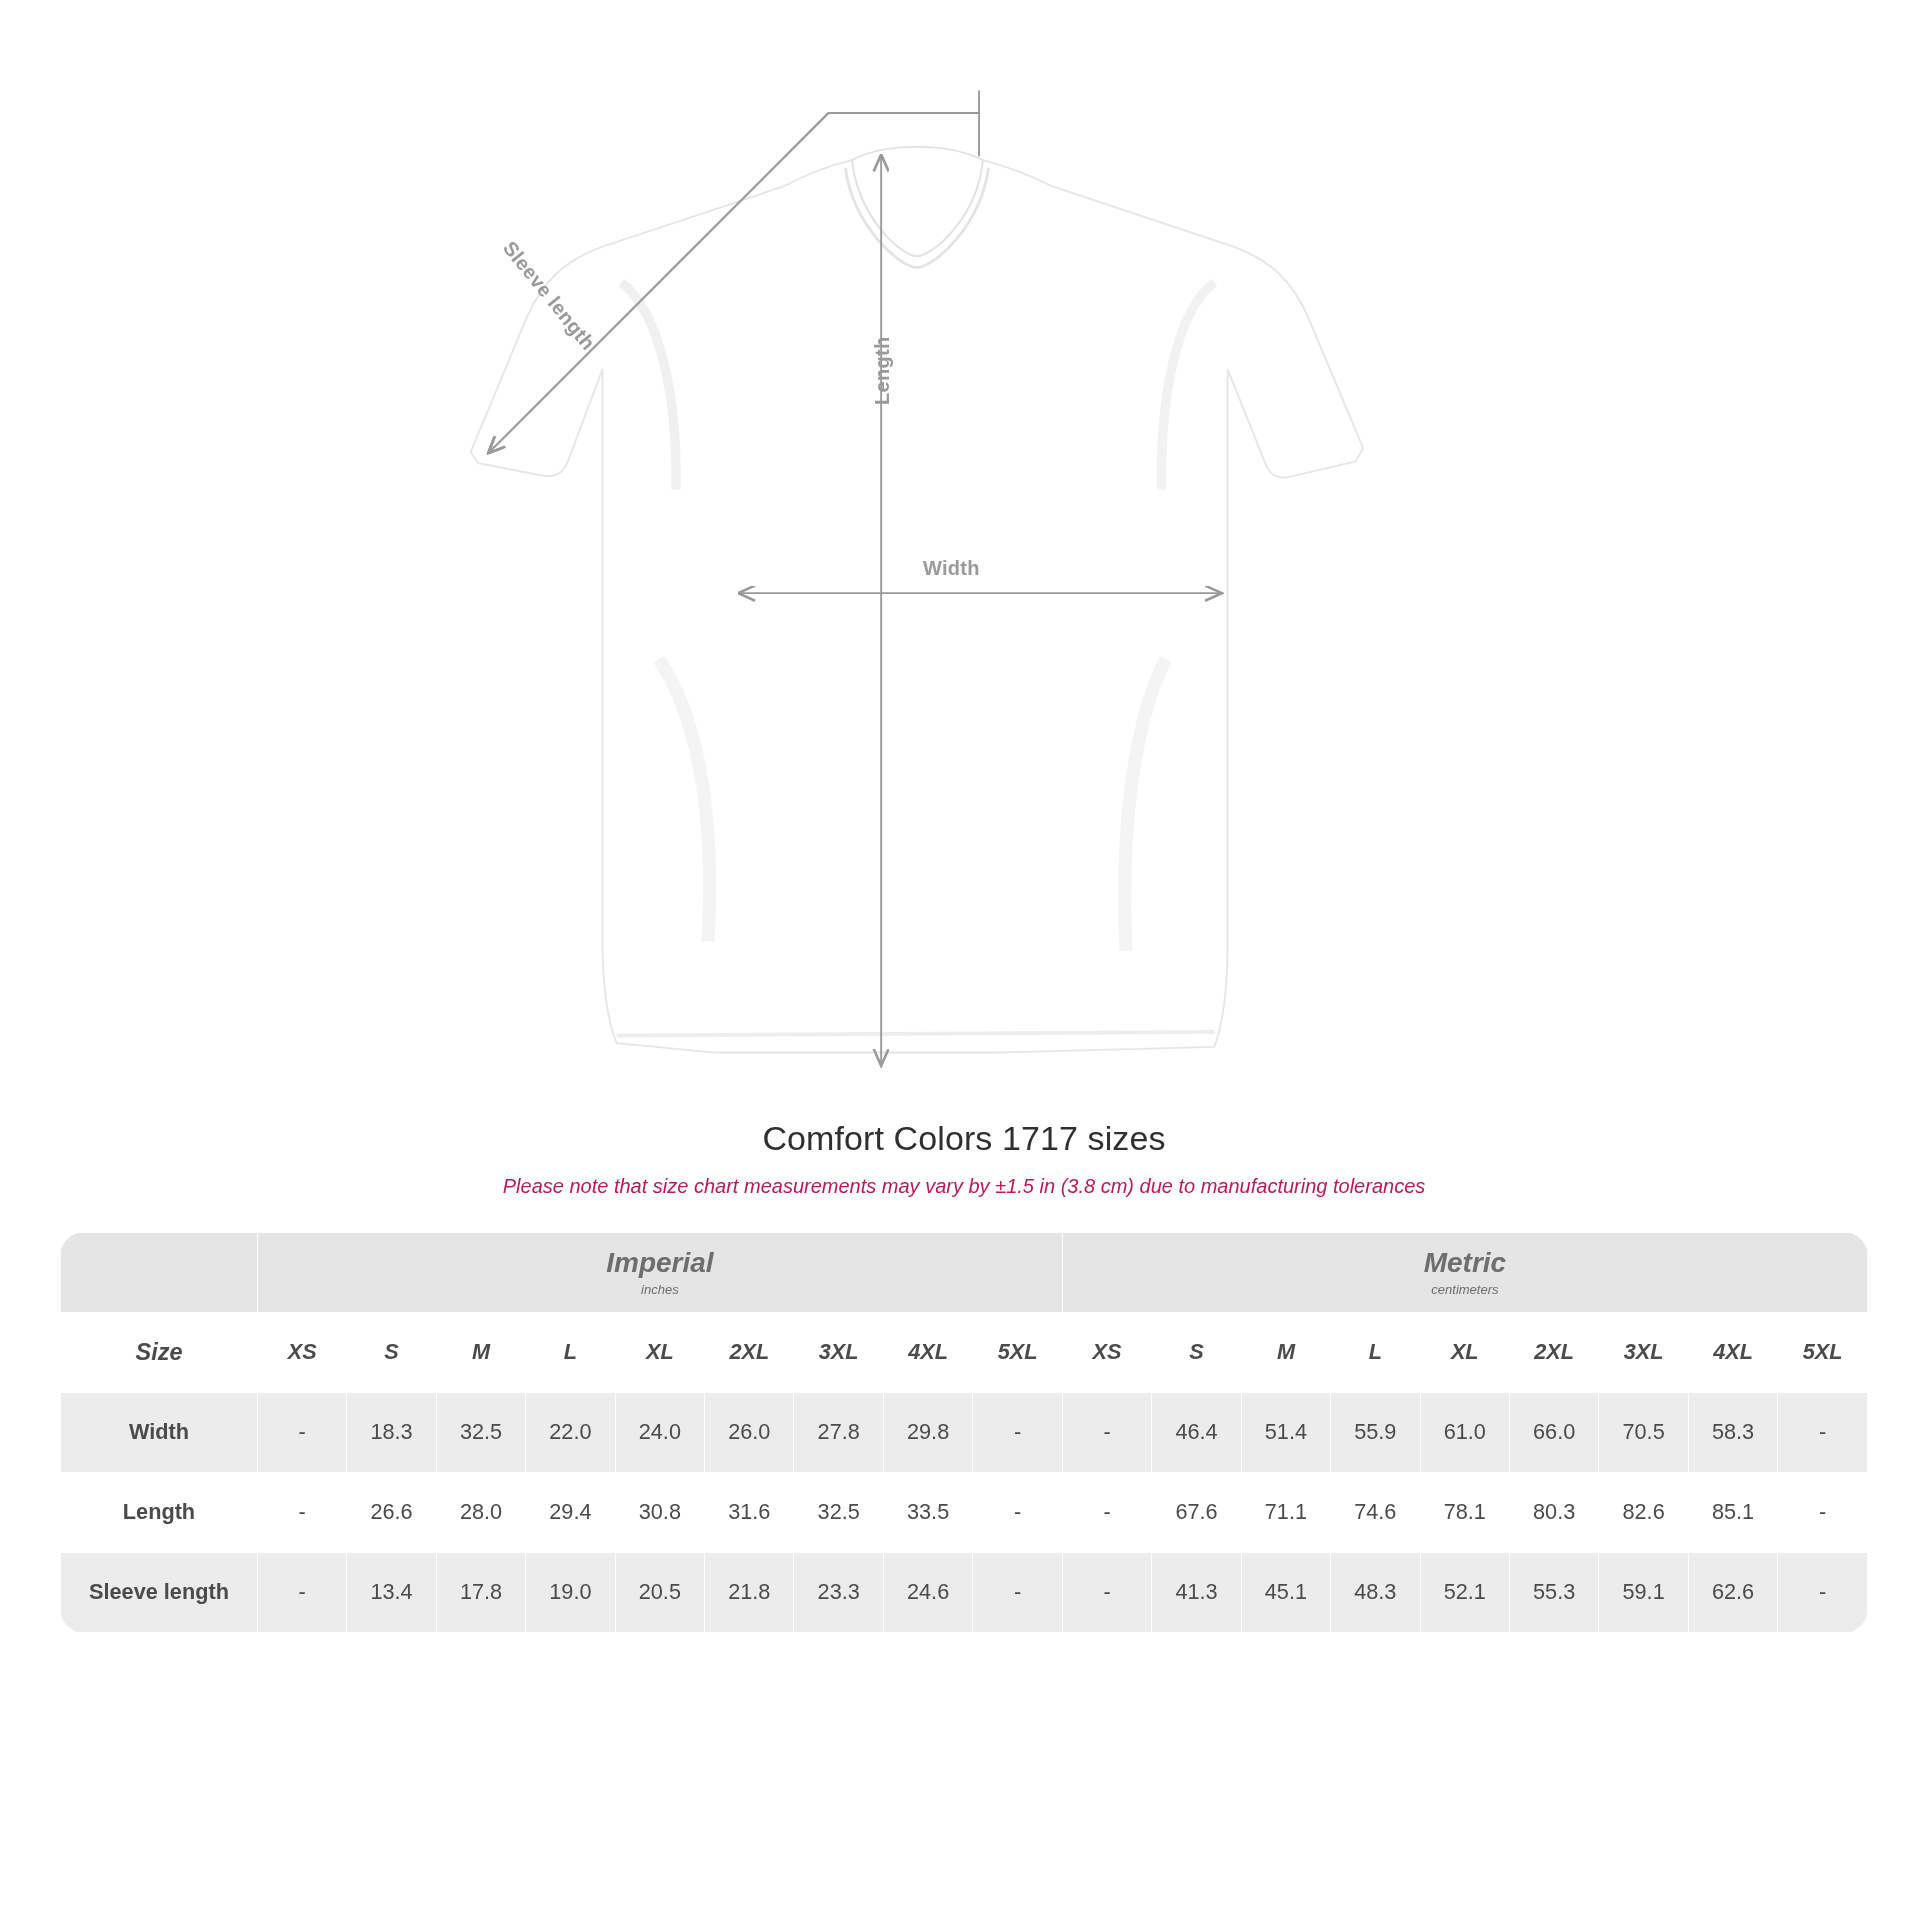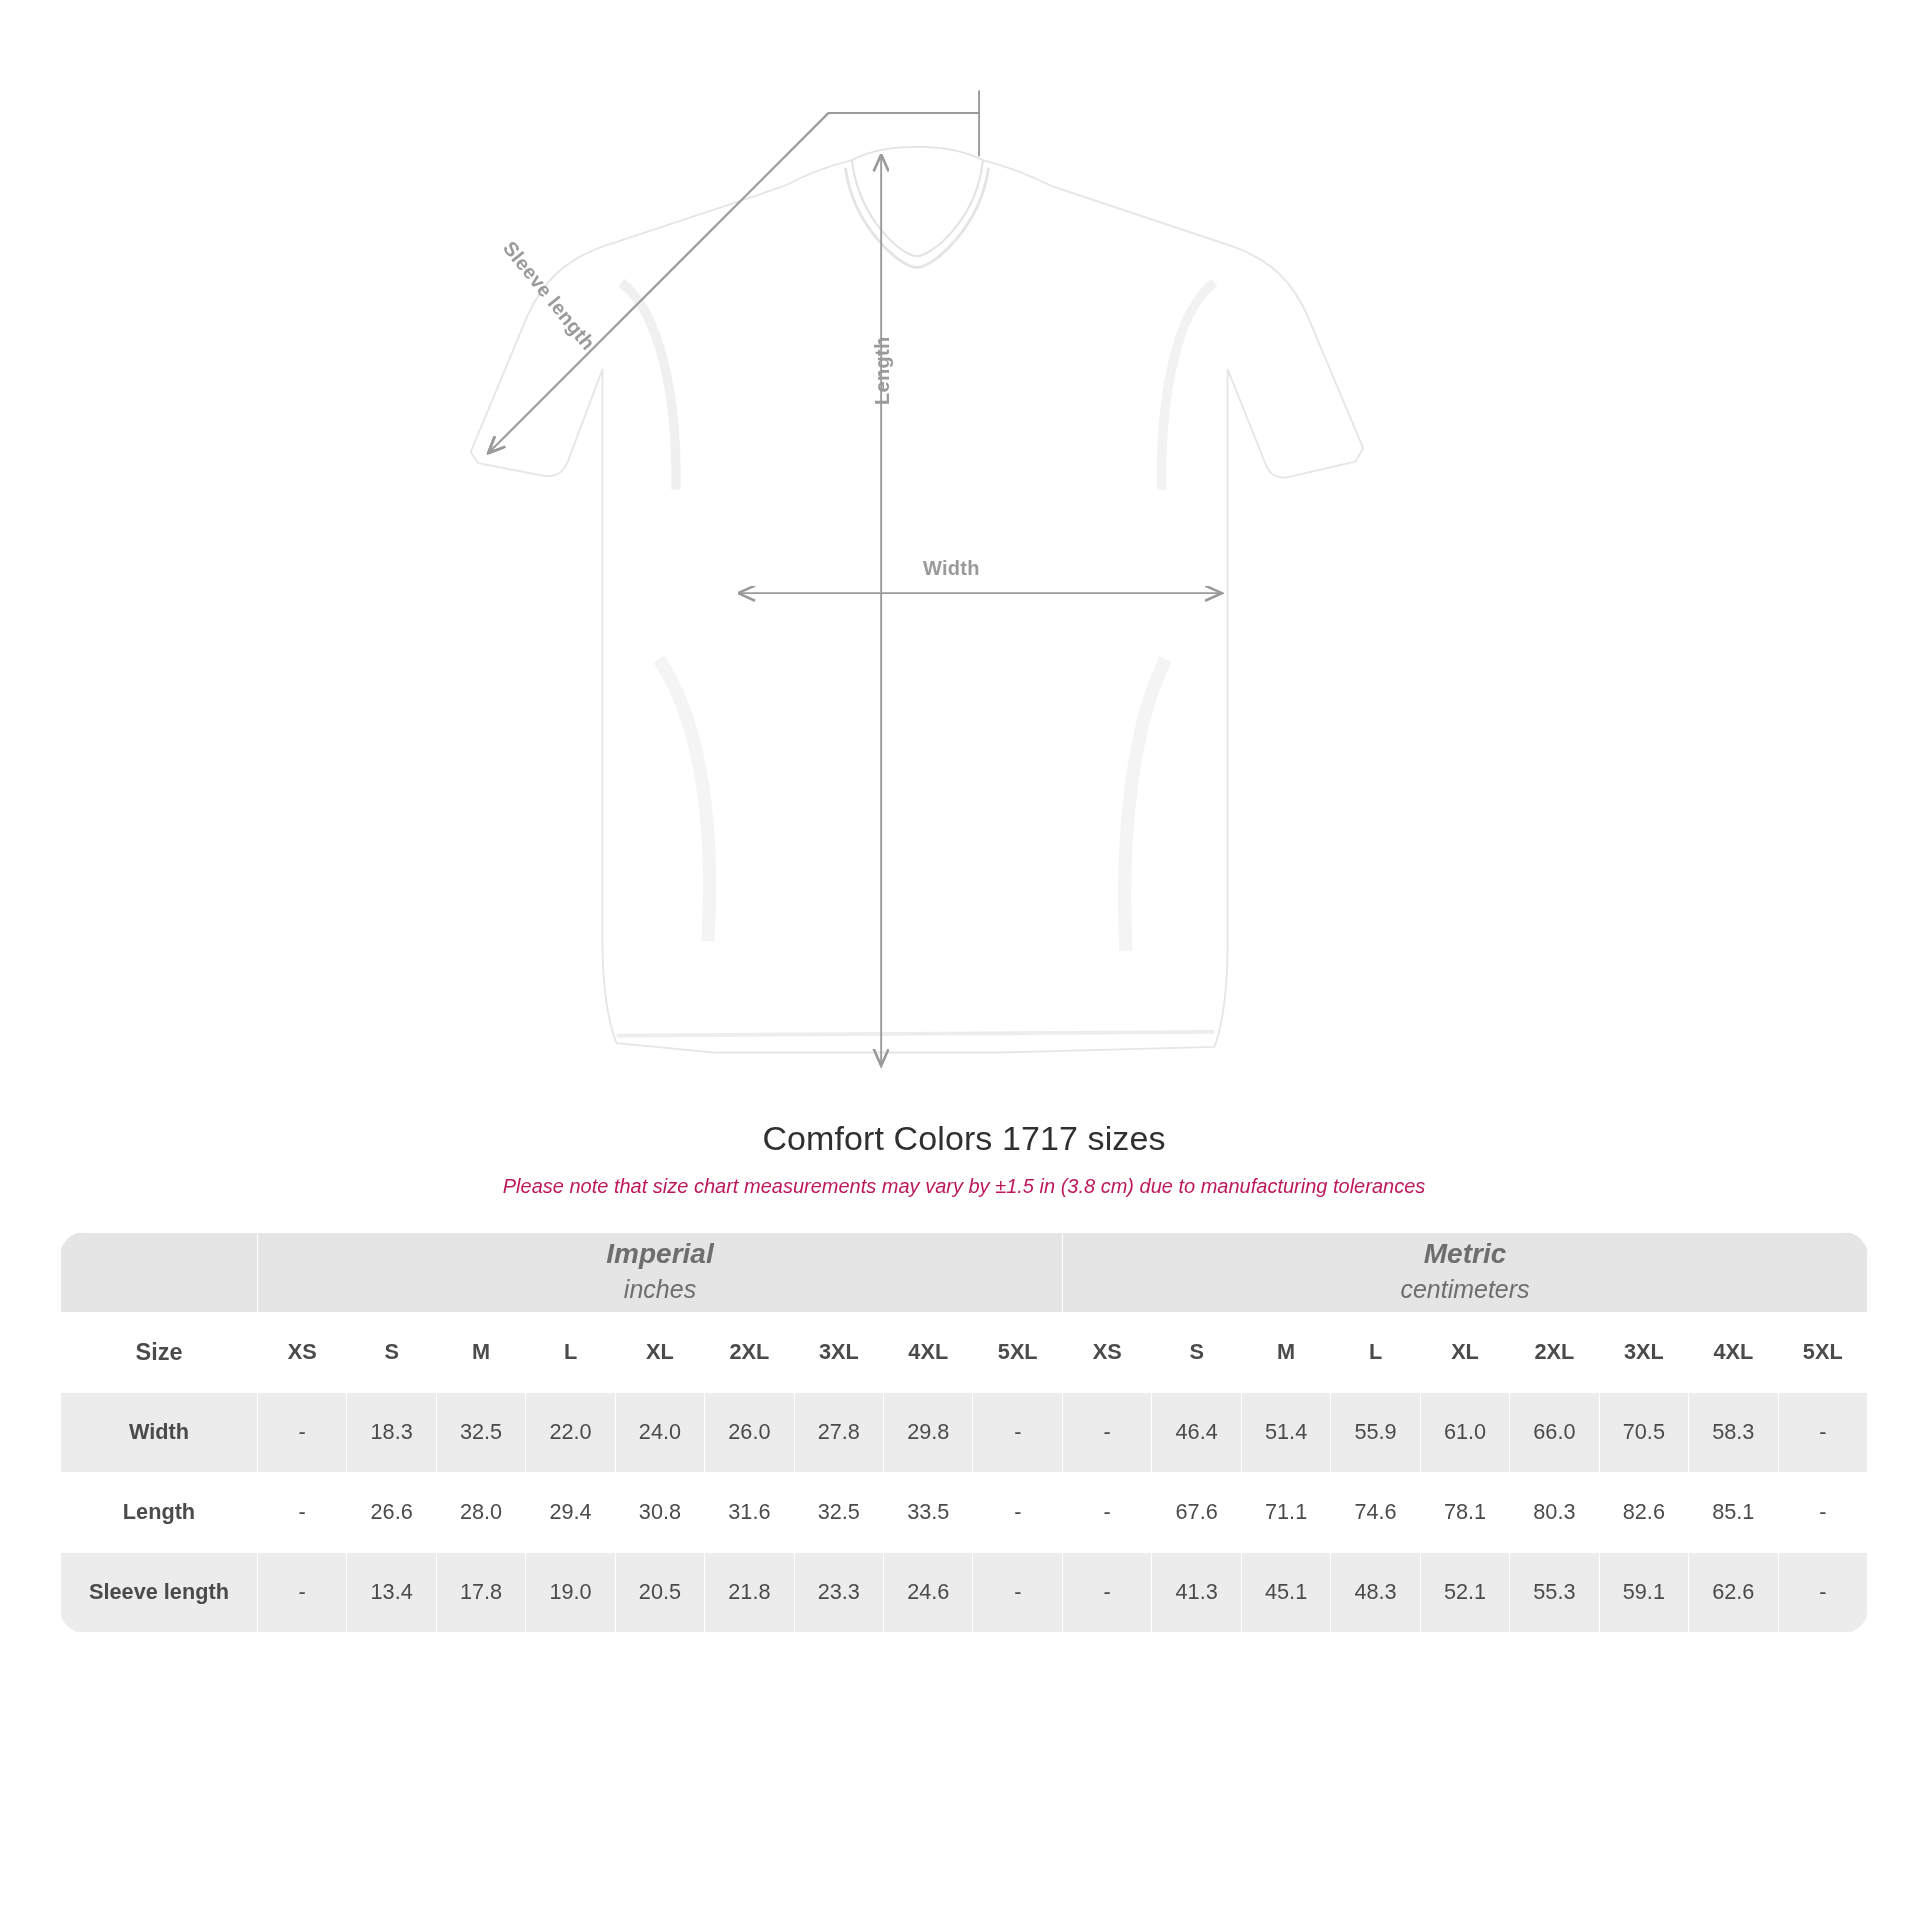--- a/index.html
+++ b/index.html
@@ -103,32 +103,33 @@
     border: none;
   }
   .unit-head {
     font-size: 28px;
     font-weight: bold;
     font-style: italic;
     color: #6e6e6e;
     line-height: 1.25;
   }
   .unit-sub {
-    font-size: 25px;
+    font-size: 13px;
     font-style: italic;
     color: #6e6e6e;
     font-weight: normal;
     line-height: 1.5;
   }
   .hdr-row td {
     background: #ffffff;
     font-weight: bold;
     font-size: 22.6px;
     color: #4b4b4b;
     height: 90px;
+    font-style: italic;
   }
   .hdr-row td.rowlabel {
     font-size: 23.5px;
   }
   .body-row td {
     height: 87px;
   }
   .row-shaded td {
     background: #ececec;
   }

